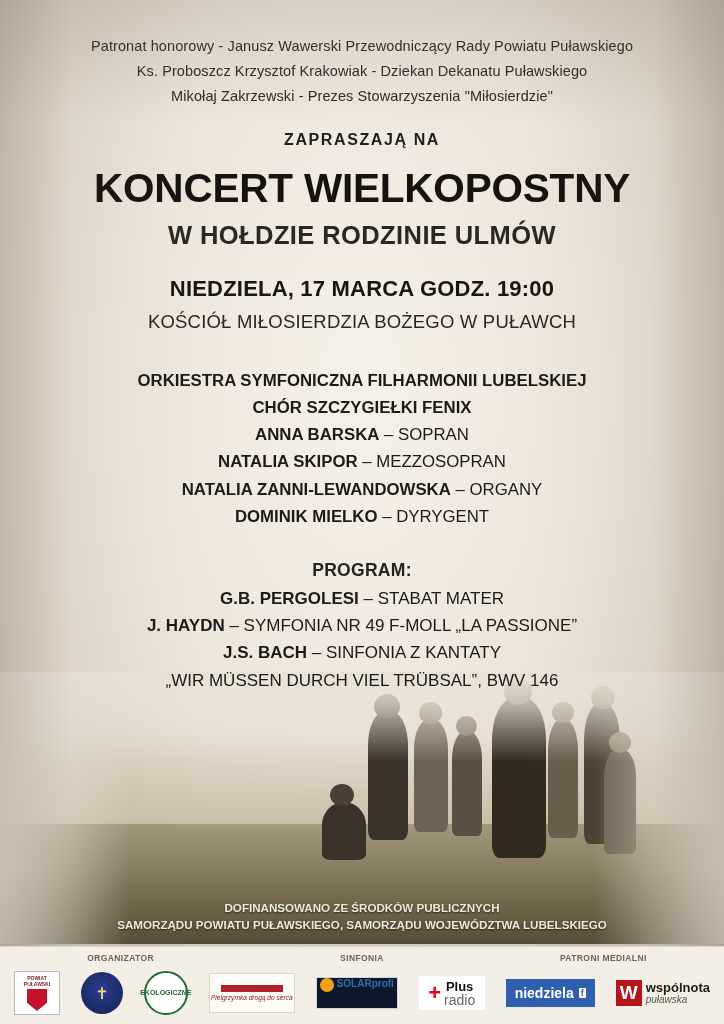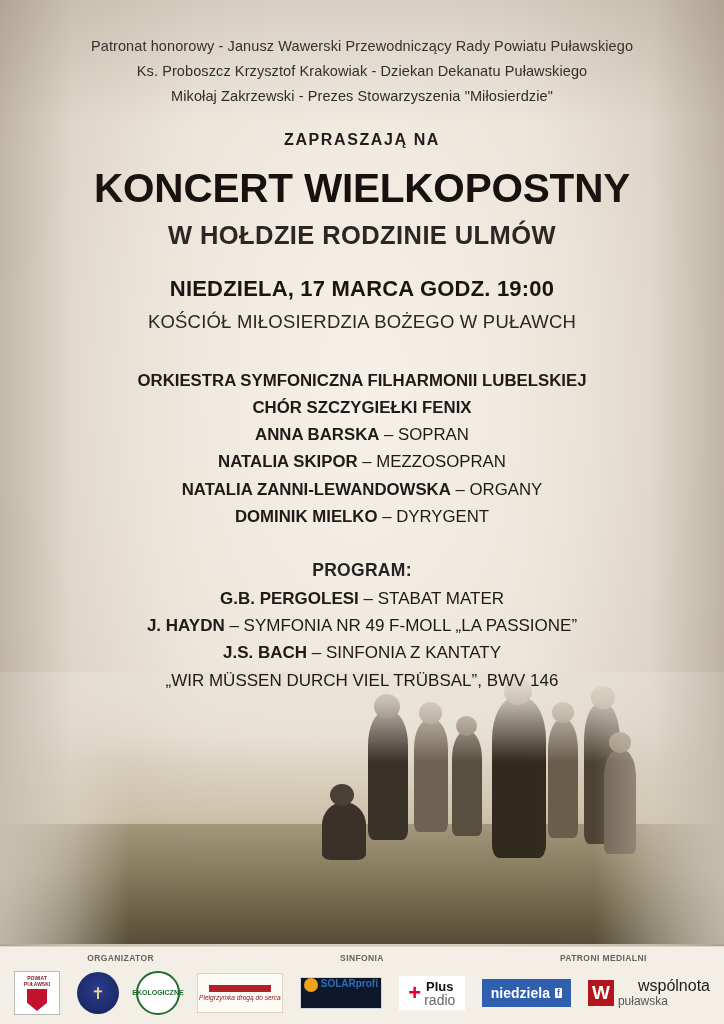--- a/index.html
+++ b/index.html
@@ -227,22 +227,22 @@
   }
   .nd-box { background: #fff; color: #2f5fae; font-size: 9px; padding: 0 2px; border-radius: 1px; }
   .logo-wspolnota {
     display: flex; align-items: center; gap: 4px;
   }
   .ws-w {
     width: 26px; height: 26px; background: #b4151c; color: #fff;
     font-size: 19px; font-weight: bold; line-height: 26px; text-align: center;
   }
   .ws-txt { text-align: left; line-height: 1.05; }
-  .ws-txt .t1 { font-size: 16px; font-weight: normal; color: #1b1b1b; margin-left: 20px; }
-  .ws-txt .t2 { font-size: 12px; color: #555; }
+  .ws-txt .t1 { font-size: 13px; font-weight: bold; color: #1b1b1b; }
+  .ws-txt .t2 { font-size: 10px; color: #555; font-style: italic; }
 </style>
 </head>
 <body>
 
 <div class="poster">
 
   <div class="photo">
     <div class="sky"></div>
     <div class="field"></div>
     <div class="figures">
@@ -303,20 +303,24 @@
 
     <div class="program-head">PROGRAM:</div>
     <div class="program">
       <div><span>G.B. PERGOLESI</span><span class="reg"> – STABAT MATER</span></div>
       <div><span>J. HAYDN</span><span class="reg"> – SYMFONIA NR 49 F-MOLL „LA PASSIONE”</span></div>
       <div><span>J.S. BACH</span><span class="reg"> – SINFONIA Z KANTATY</span></div>
       <div><span class="reg">„WIR MÜSSEN DURCH VIEL TRÜBSAL”, BWV 146</span></div>
     </div>
   </div>
 
+  <div class="funding">
+    <div>DOFINANSOWANO ZE ŚRODKÓW PUBLICZNYCH</div>
+    <div>SAMORZĄDU POWIATU PUŁAWSKIEGO, SAMORZĄDU WOJEWÓDZTWA LUBELSKIEGO</div>
+  </div>
 
   <div class="footer">
     <div class="footer-labels">
       <span>ORGANIZATOR</span>
       <span>SINFONIA</span>
       <span>PATRONI MEDIALNI</span>
     </div>
     <div class="logos">
       <div class="logo">
         <div class="logo-shield">

